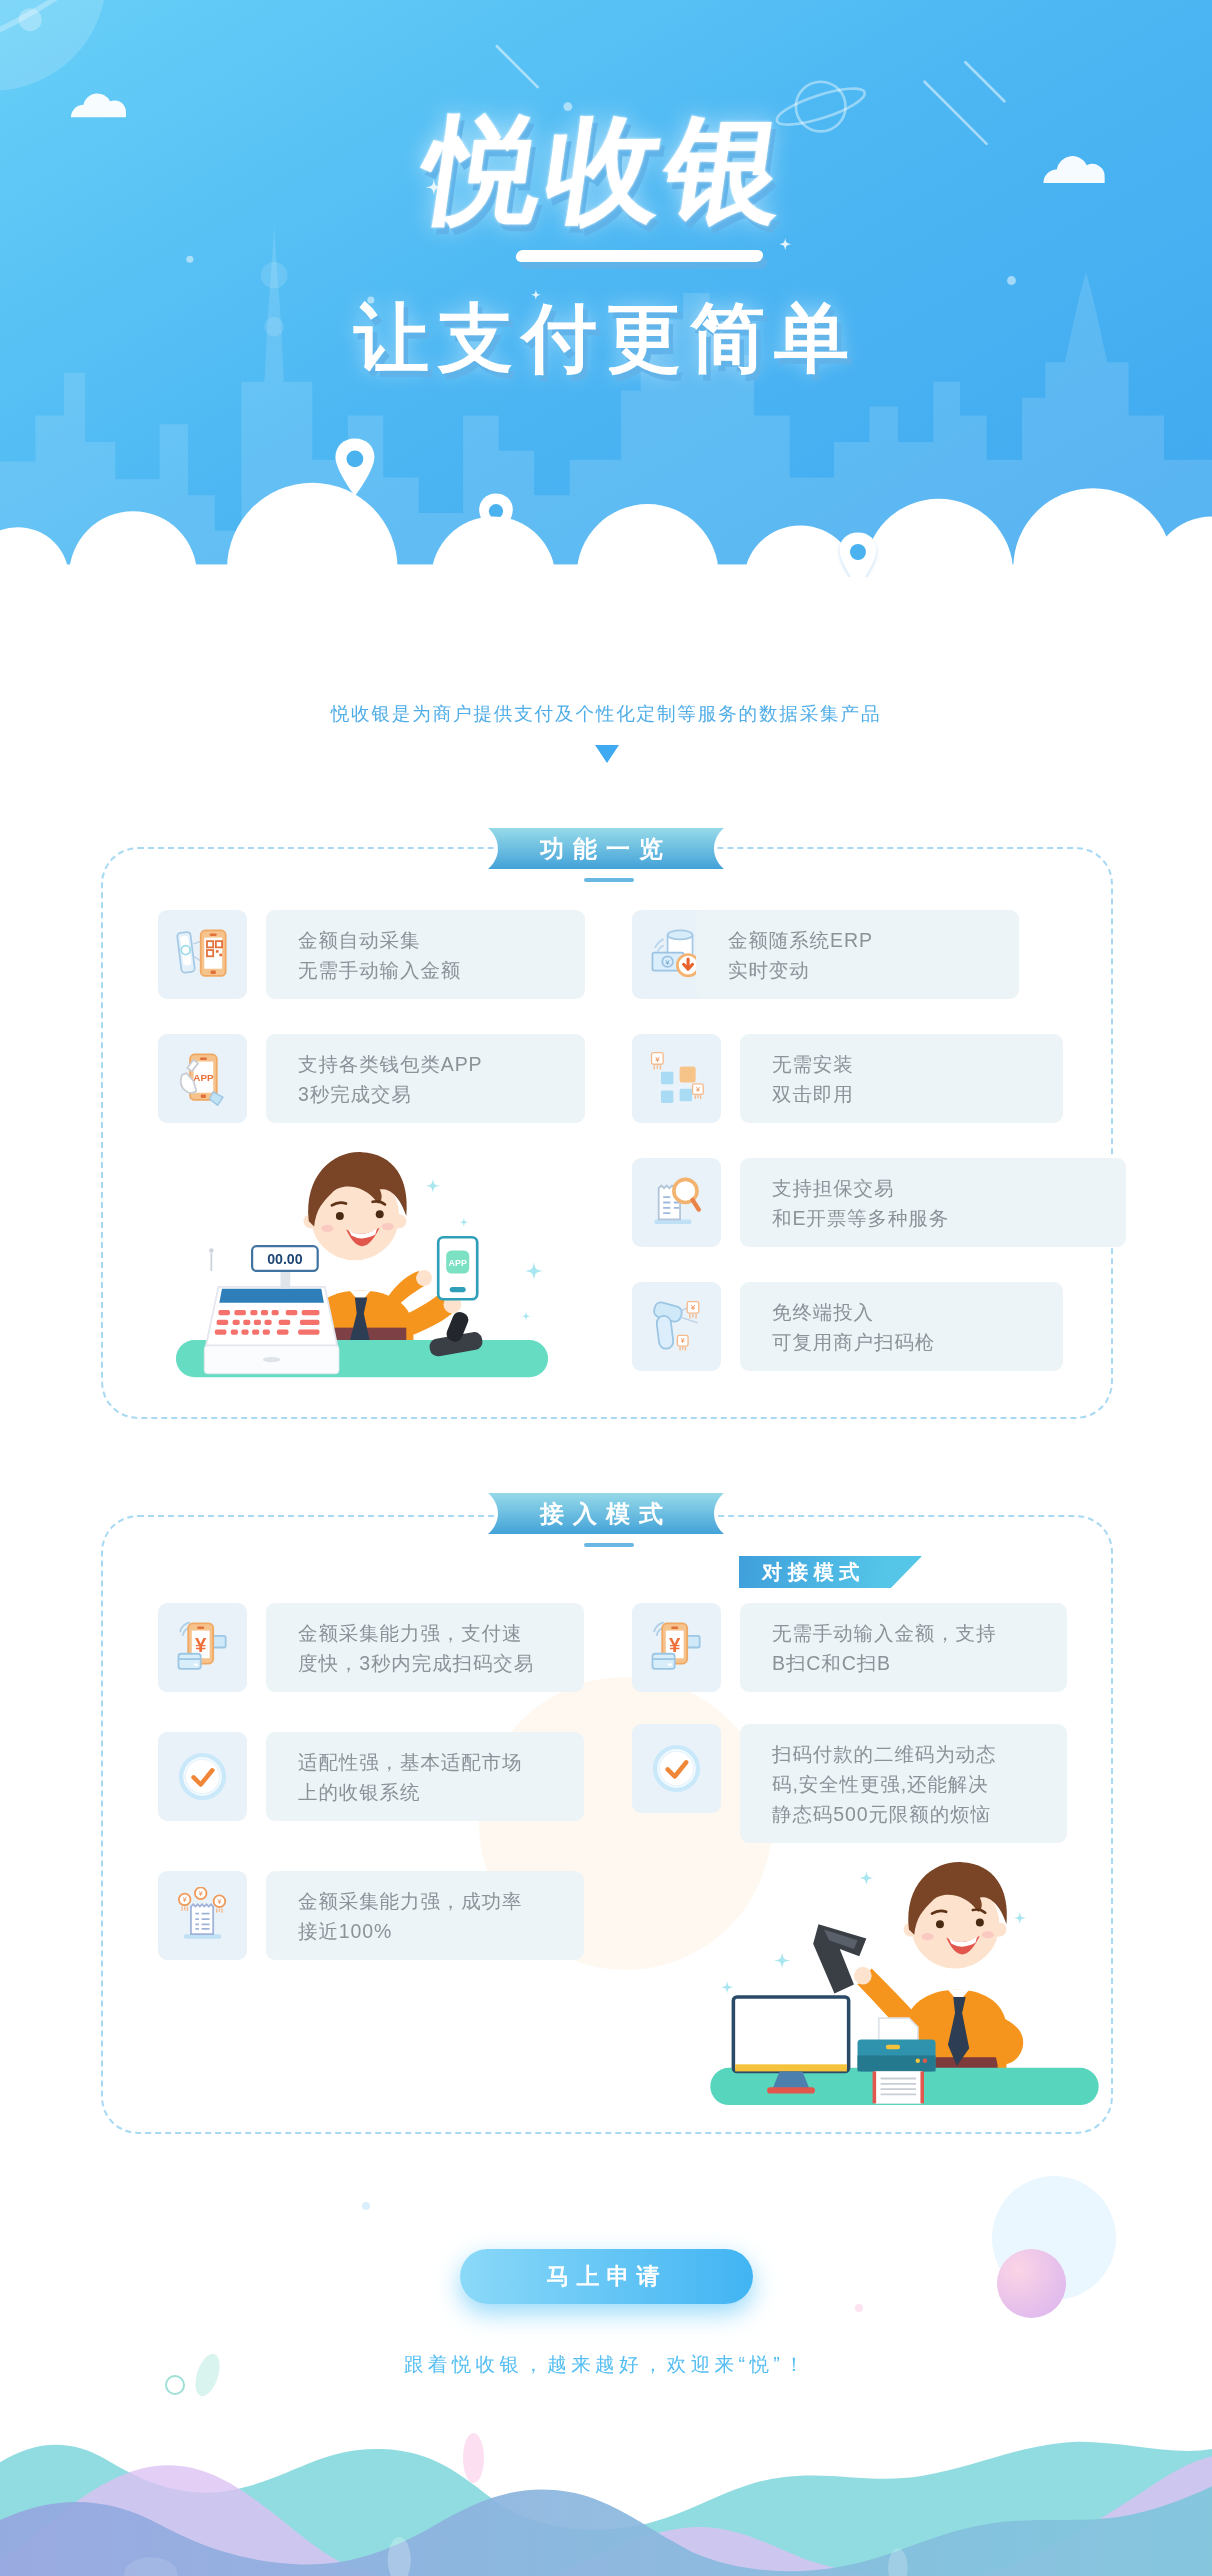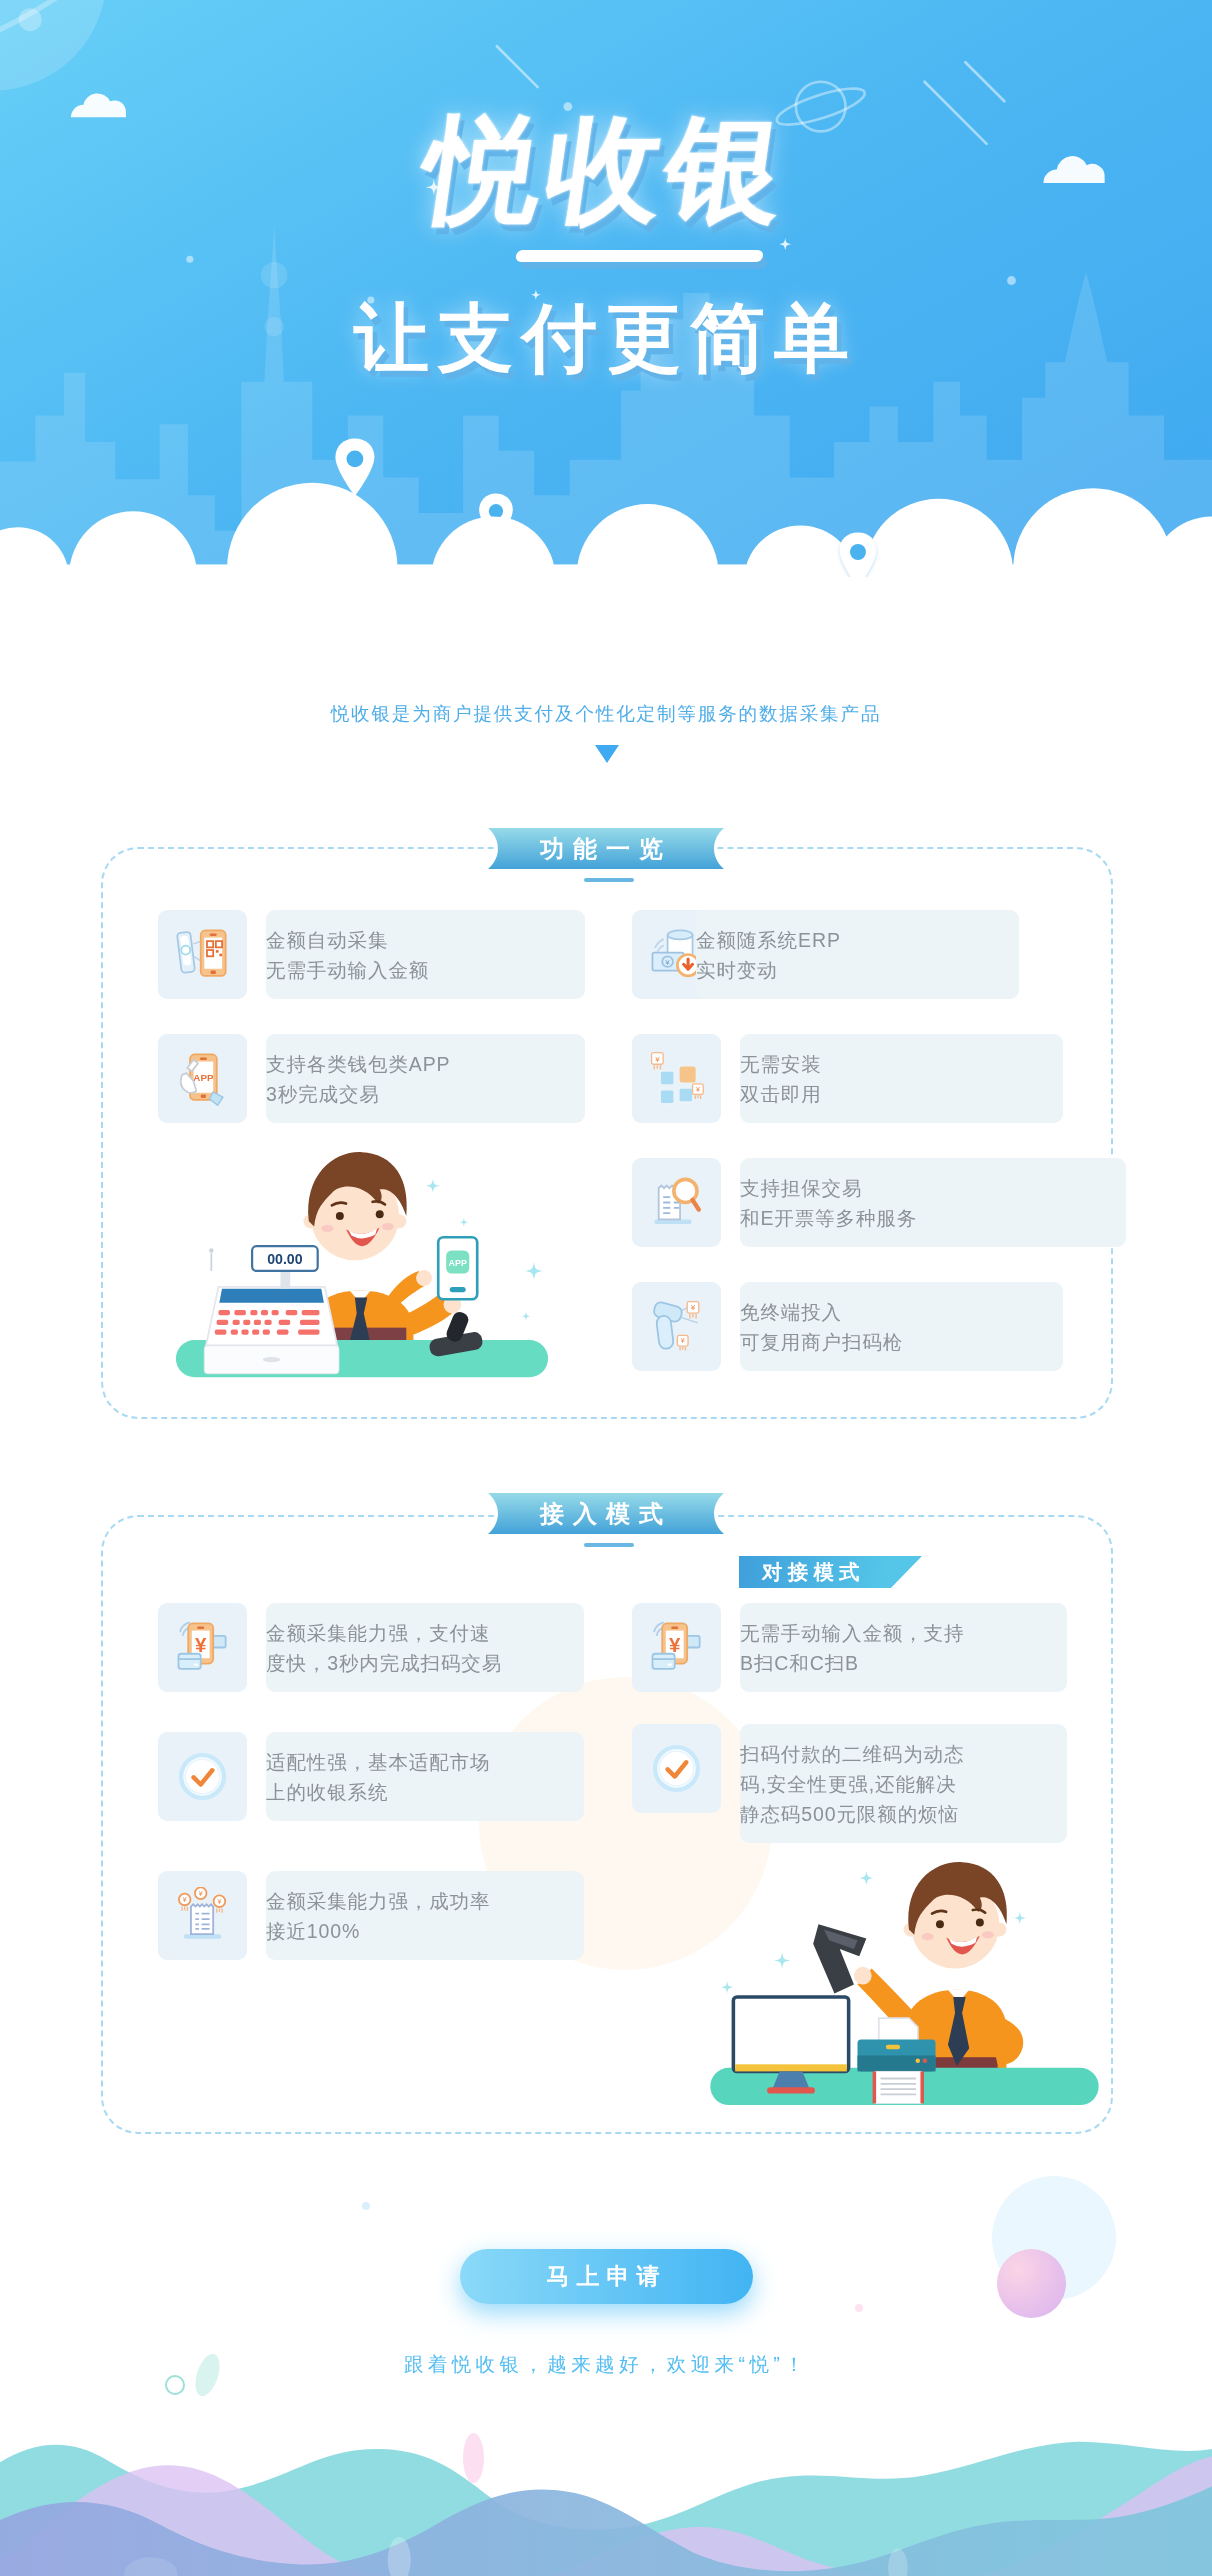--- a/index.html
+++ b/index.html
@@ -29,21 +29,21 @@
   .ribbon{position:absolute;left:488px;width:236px;height:41px;}
   .ribbon svg{position:absolute;left:0;top:0;}
   .ribbon span{position:relative;display:block;text-align:center;line-height:41px;color:#fff;
         font-size:24px;font-weight:700;letter-spacing:9px;}
   .ribbon-underline{position:absolute;left:584px;width:50px;height:4.4px;border-radius:2.7px;background:#69b8e4;}
   
   .icon-box{position:absolute;width:89px;height:89px;border-radius:9px;background:#e9f2f8;
         display:flex;align-items:center;justify-content:center;}
   .icon-box svg{width:57px;height:57px;}
   .txt-box{position:absolute;height:89px;border-radius:9px;background:#edf4f8;
-        display:flex;align-items:center;box-sizing:border-box;
+        display:flex;align-items:center;box-sizing:border-box;padding-left:32px;
         font-size:19.5px;color:#8b9298;line-height:30px;letter-spacing:0.9px;white-space:pre-line;}
   .txt-box.tall{height:119px;}
   
   .mode-label{position:absolute;width:183px;height:32px;line-height:32px;box-sizing:border-box;padding-left:23px;
         color:#fff;font-size:20.4px;font-weight:700;letter-spacing:5.3px;
         background:linear-gradient(100deg,#3f9fdb 0%,#55c6e8 80%);
         clip-path:polygon(0 0,100% 0,83% 100%,0 100%);}
   .blob{position:absolute;border-radius:50%;}
   
   .cta{position:absolute;left:460px;top:2249px;width:293px;height:55px;border-radius:27.5px;border:none;cursor:pointer;

